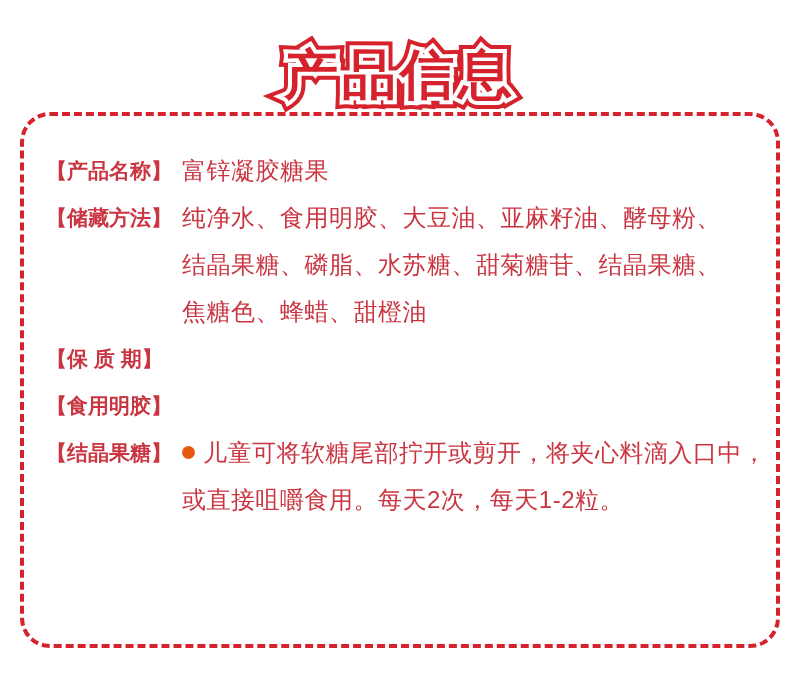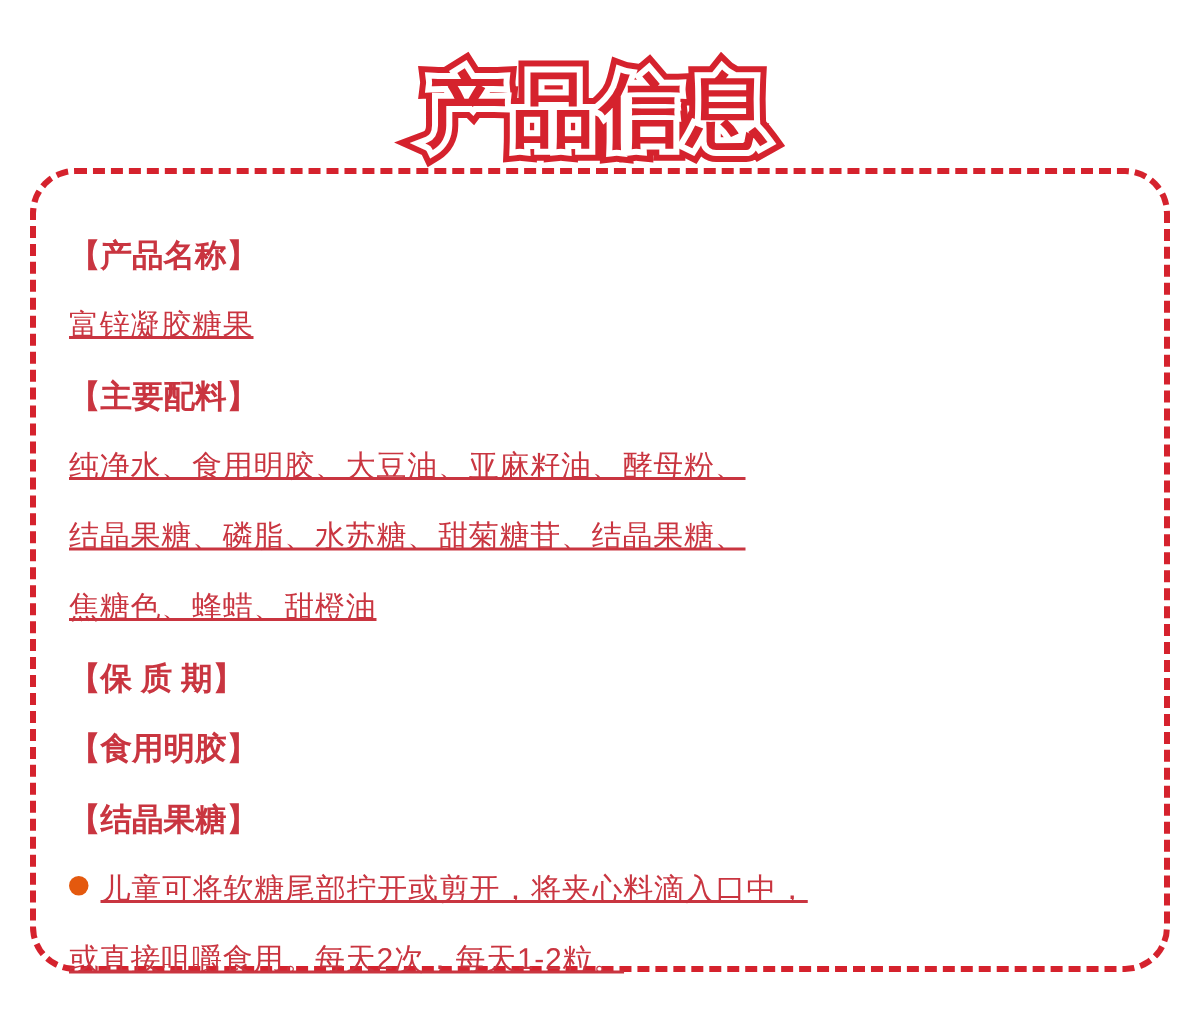--- a/index.html
+++ b/index.html
@@ -58,40 +58,38 @@
     height: 536px;
     box-sizing: border-box;
     border: 4px dashed #d5222d;
     border-radius: 30px;
     padding: 31px 8px 0 22px;
   }
   .row {
     display: flex;
     align-items: flex-start;
     color: #c93540;
-    flex-direction: column;
   }
   .row-label {
     flex: 0 0 auto;
     width: 128px;
     font-size: 21px;
     font-weight: 700;
     line-height: 47px;
     white-space: nowrap;
     margin-right: 8px;
     letter-spacing: 0px;
   }
   .row-value {
     flex: 1 1 auto;
-    font-size: 20px;
+    font-size: 24px;
     font-weight: 500;
     line-height: 47px;
     white-space: pre-line;
     letter-spacing: 0.5px;
-    text-decoration: underline;
   }
   .bullet {
     display: inline-block;
     width: 13px;
     height: 13px;
     border-radius: 50%;
     background: #e4590e;
     margin-right: 8px;
     vertical-align: 2px;
   }
@@ -108,21 +106,21 @@
   </div>
 
   <div class="panel">
 
     <div class="row">
       <div class="row-label">【产品名称】</div>
       <div class="row-value">富锌凝胶糖果</div>
     </div>
 
     <div class="row">
-      <div class="row-label">【主要配料】</div>
+      <div class="row-label">【储藏方法】</div>
       <div class="row-value">纯净水、食用明胶、大豆油、亚麻籽油、酵母粉、
 结晶果糖、磷脂、水苏糖、甜菊糖苷、结晶果糖、
 焦糖色、蜂蜡、甜橙油</div>
     </div>
 
     <div class="row">
     </div>
 
     <div class="row">
       <div class="row-label">【保 质 期】</div>

